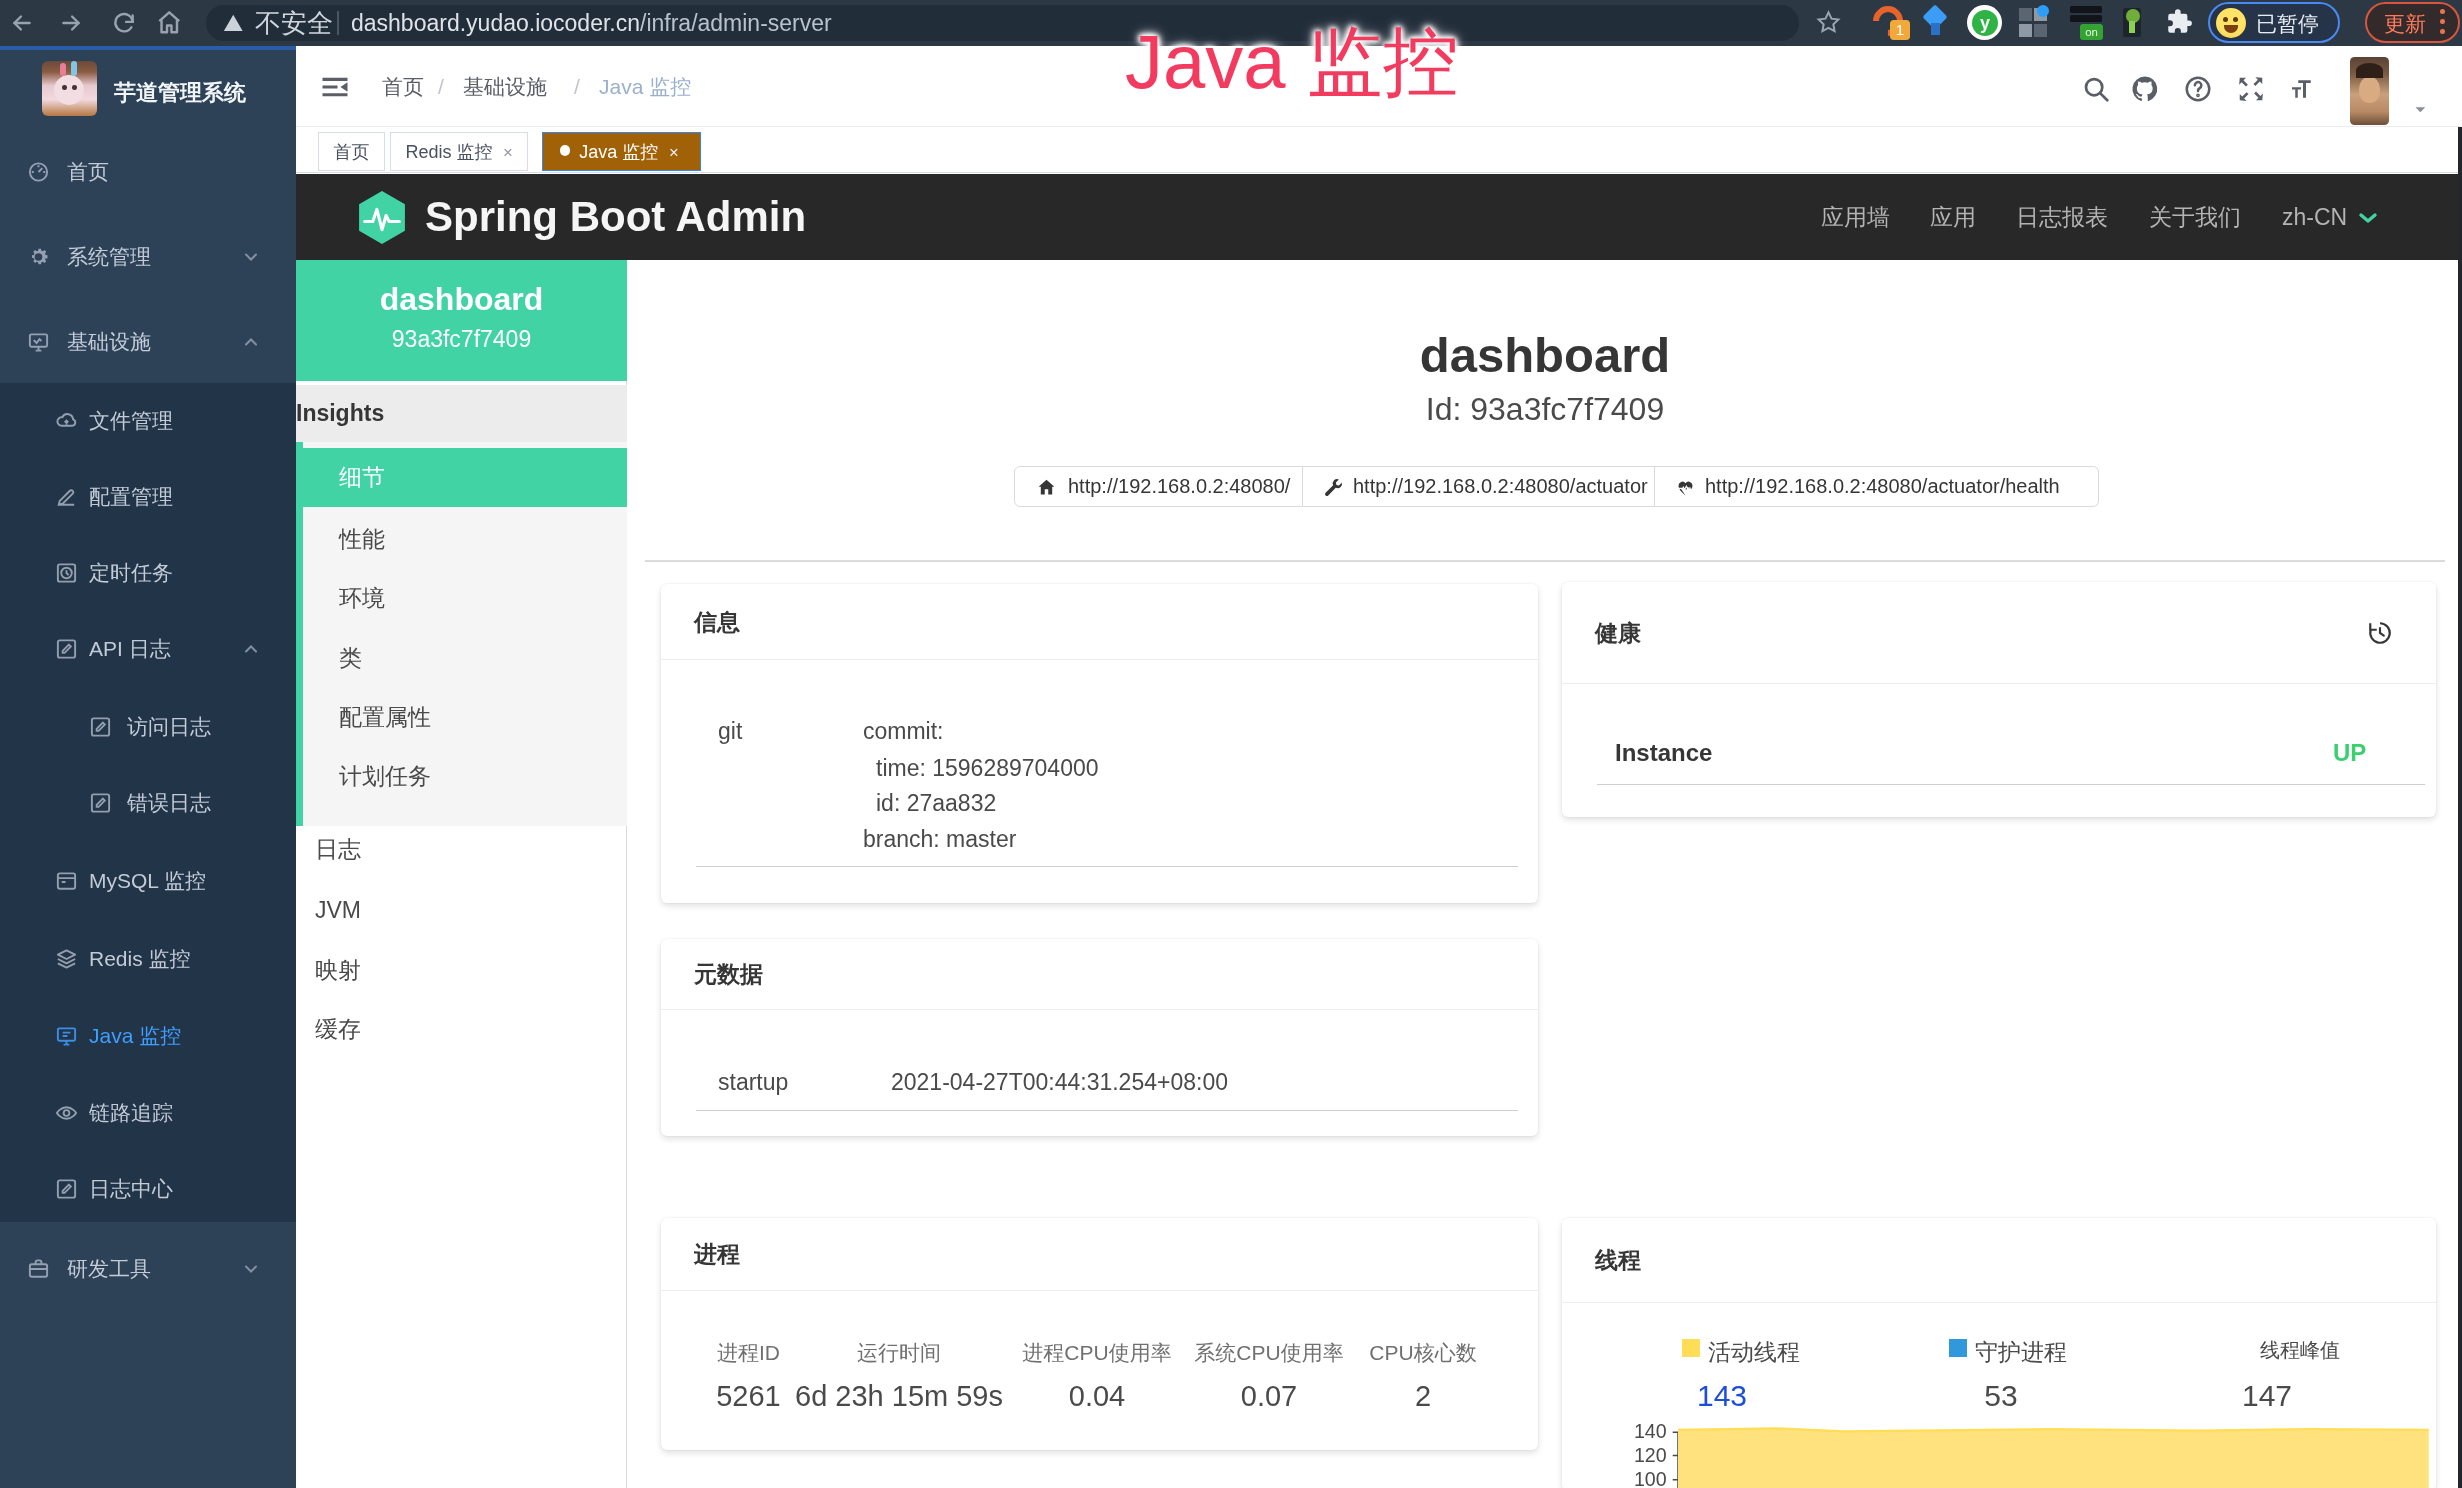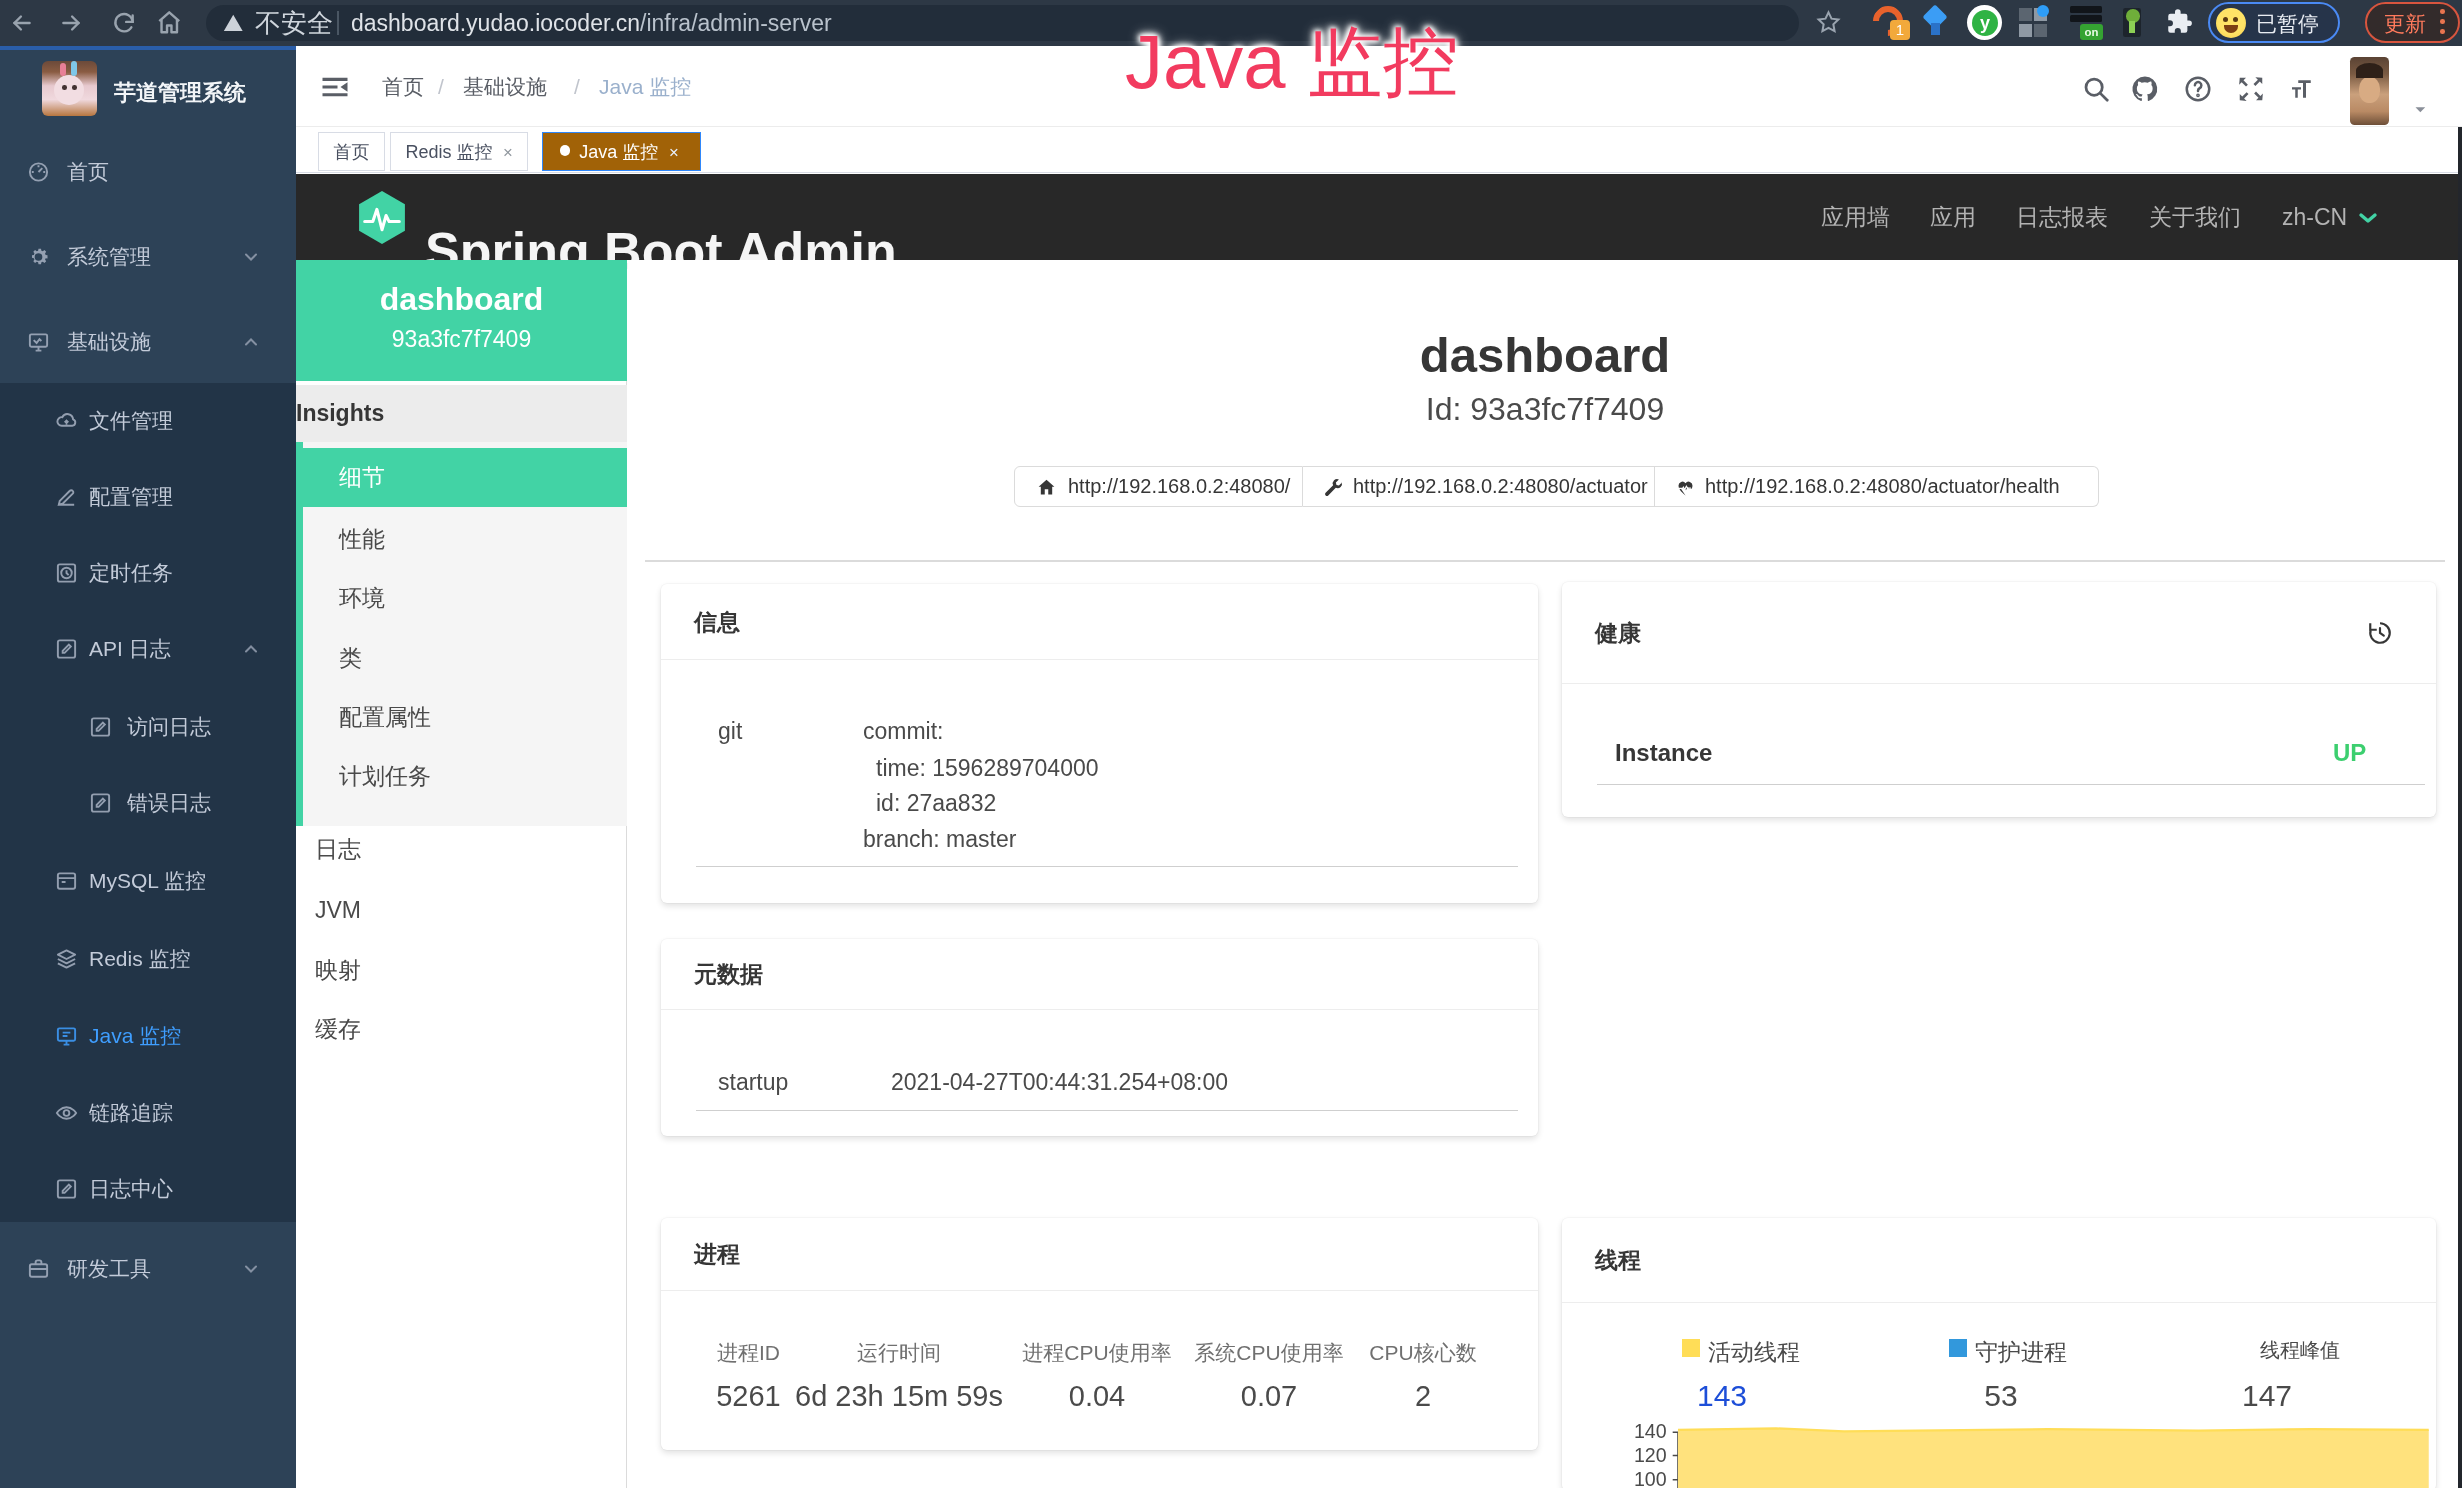--- a/index.html
+++ b/index.html
@@ -87,21 +87,21 @@
   <div class="abs" style="left:1931px;top:23px;width:9px;height:12px;background:#2a72c8;"></div>
   <div class="abs" style="left:1967px;top:5.3px;width:35px;height:35px;border-radius:50%;background:#fff;"></div>
   <div class="abs" style="left:1972px;top:10px;width:26px;height:26px;border-radius:50%;background:#2fb344;color:#fff;font-size:18px;font-weight:bold;text-align:center;line-height:26px;">y</div>
   <div class="abs" style="left:2019px;top:8.3px;width:13px;height:13px;background:#5b6570;"></div>
   <div class="abs" style="left:2034px;top:8.3px;width:13px;height:13px;background:#8f99a4;"></div>
   <div class="abs" style="left:2019px;top:23.5px;width:13px;height:13px;background:#8f99a4;"></div>
   <div class="abs" style="left:2034px;top:23.5px;width:13px;height:13px;background:#5b6570;"></div>
   <div class="abs" style="left:2037px;top:4.6px;width:12px;height:12px;border-radius:50%;background:#2e9df7;"></div>
   <div class="abs" style="left:2070px;top:6px;width:32px;height:6.8px;background:#11151a;border-radius:1.5px;"></div>
   <div class="abs" style="left:2070px;top:15px;width:32px;height:6.8px;background:#11151a;border-radius:1.5px;"></div>
-  <div class="abs" style="left:2080px;top:23.5px;width:23px;height:16.7px;background:#35a332;border-radius:3px;color:#eafbe7;font-size:11.4px;font-weight:bold;text-align:center;line-height:16.7px;">on</div>
+  <div class="abs" style="left:2080px;top:23.5px;width:23px;height:16.7px;background:#35a332;border-radius:3px;color:#eafbe7;font-size:11.4px;font-weight:normal;text-align:center;line-height:16.7px;">on</div>
   <div class="abs" style="left:2123px;top:7.6px;width:18px;height:29px;background:#1d242c;border-radius:2.3px;"></div>
   <div class="abs" style="left:2126px;top:9px;width:13.7px;height:13.7px;border-radius:50%;background:#6fae3a;"></div>
   <div class="abs" style="left:2129px;top:21px;width:6px;height:12px;background:#8ccf55;"></div>
   <svg class="abs" style="left:2166px;top:8.3px;" width="27" height="27" viewBox="0 0 24 24" fill="#e9edf2">
       <path d="M20.5 11H19V7a2 2 0 0 0-2-2h-4V3.5a2.5 2.5 0 0 0-5 0V5H4a2 2 0 0 0-2 2v3.8h1.5a2.7 2.7 0 0 1 0 5.4H2V20a2 2 0 0 0 2 2h3.8v-1.5a2.7 2.7 0 0 1 5.4 0V22H17a2 2 0 0 0 2-2v-4h1.5a2.5 2.5 0 0 0 0-5z"></path>
     </svg>
   <div class="abs" style="left:2208px;top:2.3px;width:132px;height:41px;border:2.3px solid #4a8af4;border-radius:20.5px;background:#26344a;"></div>
   <div class="abs" style="left:2216px;top:7.6px;width:30px;height:30px;border-radius:50%;background:radial-gradient(circle at 50% 42%,#ffe367 55%,#f7c948 100%);"></div>
   <div class="abs" style="left:2223px;top:16.7px;width:5.3px;height:5.3px;border-radius:50%;background:#5a3b14;"></div>
   <div class="abs" style="left:2233px;top:16.7px;width:5.3px;height:5.3px;border-radius:50%;background:#5a3b14;"></div>
@@ -285,21 +285,21 @@
   <div class="tag" style="left:22px;">首页</div>
   <div class="tag" style="left:94px;">Redis 监控<span class="x">×</span></div>
   <div class="tag active" style="left:246px;"><span class="dot"></span>Java 监控<span class="x">×</span></div>
 </div>
 
 <div id="sbanav">
   <svg class="abs" style="left:60px;top:16px;" width="52" height="55" viewBox="0 0 100 108">
     <polygon points="50,2 95,28 95,80 50,106 5,80 5,28" fill="#42d3a5"></polygon>
     <polyline points="16,62 32,62 40,38 50,78 58,50 64,62 84,62" fill="none" stroke="#fff" stroke-width="6" stroke-linecap="round" stroke-linejoin="round"></polyline>
   </svg>
-  <div class="abs" style="left:129px;top:0;height:86px;line-height:86px;font-size:52px;font-weight:bold;color:#f5f5f5;margin-top:34px;">Spring Boot Admin</div>
+  <div class="abs" style="left:129px;top:0;height:86px;line-height:86px;font-size:42px;font-weight:bold;color:#f5f5f5;">Spring Boot Admin</div>
   <div class="sbalink" style="left:1525px;">应用墙</div>
   <div class="sbalink" style="left:1634px;">应用</div>
   <div class="sbalink" style="left:1720px;">日志报表</div>
   <div class="sbalink" style="left:1853px;">关于我们</div>
   <div class="sbalink" style="left:1986px;">zh-CN</div>
   <svg class="abs" style="left:2060px;top:32px;" width="24" height="24" viewBox="0 0 24 24" fill="none" stroke="#42d3a5" stroke-width="3.4" stroke-linecap="round" stroke-linejoin="round">
       <path d="M5 9l7 6 7-6"></path>
     </svg>
 </div>
 

